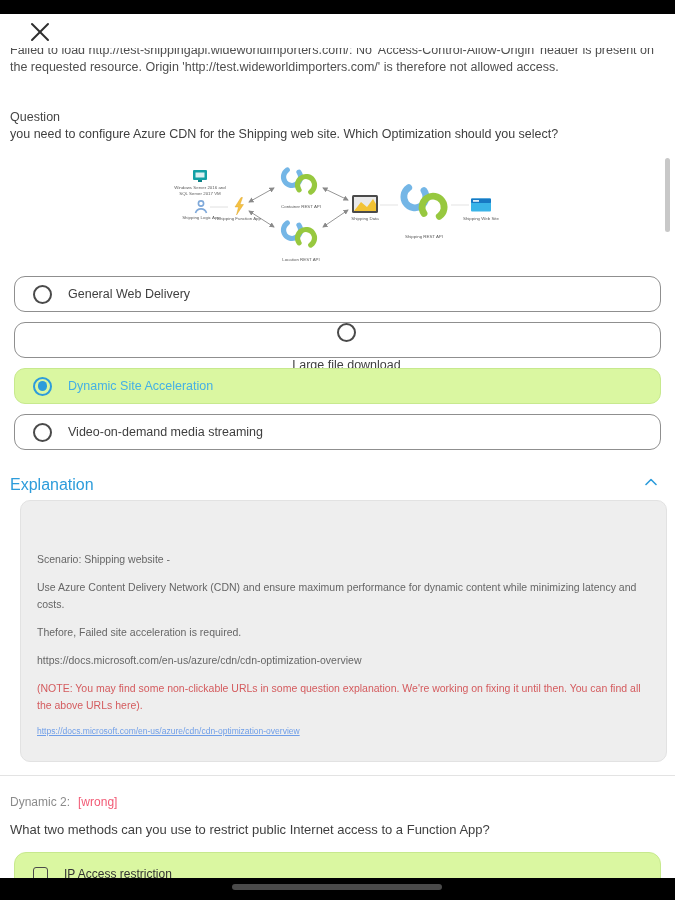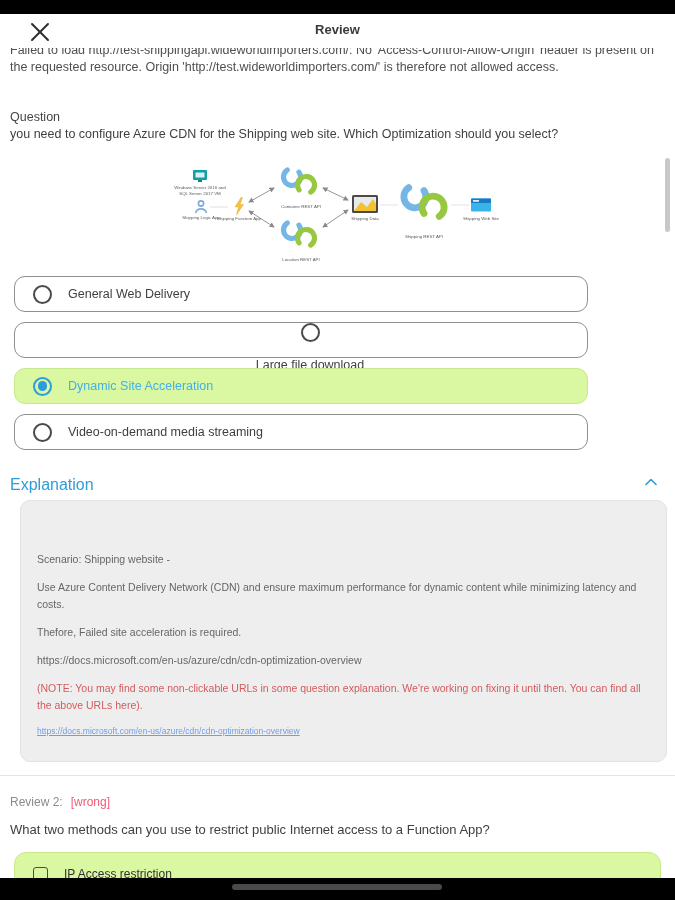--- a/index.html
+++ b/index.html
@@ -16,21 +16,21 @@
   .close-btn { position:absolute; left:28px; top:6px; width:24px; height:24px; cursor:pointer; }
   .header-title { position:absolute; left:0; top:8px; width:675px; text-align:center; font-size:13px; font-weight:bold; color:#3a3a3a; }
   
   .content { position:absolute; left:0; top:0; width:675px; height:878px; z-index:5; }
   .error-text { position:absolute; left:10px; top:42px; width:655px; font-size:12.5px; line-height:17px; color:#4f4f4f; }
   .q-label { position:absolute; left:10px; top:110px; font-size:12.5px; color:#454545; }
   .q-text { position:absolute; left:10px; top:127px; width:655px; font-size:12.5px; color:#3f3f3f; }
   .diagram { position:absolute; left:150px; top:160px; }
   .dlabel { font-size:4.4px; fill:#5a5a5a; }
   
-  .option { position:absolute; left:14px; width:574px; height:36px; box-sizing:border-box;
+  .option { position:absolute; left:14px; width:647px; height:36px; box-sizing:border-box;
     border:1.6px solid #8f8f8f; border-radius:11px; background:#fff;
     display:flex; align-items:center; padding-left:18px; gap:16px; cursor:pointer; }
   .radio { width:15px; height:15px; border:2px solid #4a4a4a; border-radius:50%; flex:0 0 auto; position:relative; background:#fff; }
   .option-label { font-size:12.5px; color:#3f3f3f; }
   .option.selected { background:#daf7a1; border-color:#c7e98e; }
   .option.selected .radio { border-color:#2d9cdb; background:transparent; }
   .option.selected .radio::after { content:""; position:absolute; left:2.7px; top:2.7px; width:9.6px; height:9.6px; border-radius:50%; background:#2d9cdb; }
   .option.selected .option-label { color:#45b0e5; }
   .opt1 { top:276px; } .opt2 { top:322px;flex-direction:column; } .opt3 { top:368px; } .opt4 { top:414px; }
   
@@ -158,37 +158,36 @@
       <p>Scenario: Shipping website -</p>
       <p>Use Azure Content Delivery Network (CDN) and ensure maximum performance for dynamic content while minimizing latency and costs.</p>
       <p>Thefore, Failed site acceleration is required.</p>
       <p>https://docs.microsoft.com/en-us/azure/cdn/cdn-optimization-overview</p>
       <p class="exp-note">(NOTE: You may find some non-clickable URLs in some question explanation. We're working on fixing it until then. You can find all the above URLs here).</p>
       <p class="exp-link">https://docs.microsoft.com/en-us/azure/cdn/cdn-optimization-overview</p>
     </div>
 
     <div class="divider"></div>
     <div class="q2-head">
-      <span>Review 2:</span><span class="q2-wrong">[wrong]</span>
+      <span>Dynamic 2:</span><span class="q2-wrong">[wrong]</span>
     </div>
     <div class="q2-text">What two methods can you use to restrict public Internet access to a Function App?</div>
 
     <div class="option-check">
       <span class="checkbox"></span>
       <span class="check-label">IP Access restriction</span>
     </div>
 
   </div>
 
   <div class="header">
     <svg class="close-btn" width="24" height="24" viewBox="0 0 24 24">
       <line x1="4" y1="4" x2="20" y2="20" stroke="#2e2e2e" stroke-width="2" stroke-linecap="round"></line>
       <line x1="20" y1="4" x2="4" y2="20" stroke="#2e2e2e" stroke-width="2" stroke-linecap="round"></line>
     </svg>
-    <div class="header-title">Review</div>
   </div>
 
   <div class="scroll-thumb"></div>
 
   <div class="bar-top"></div>
   <div class="bar-bottom"></div>
   <div class="home-indicator"></div>
 
 </div>
 

